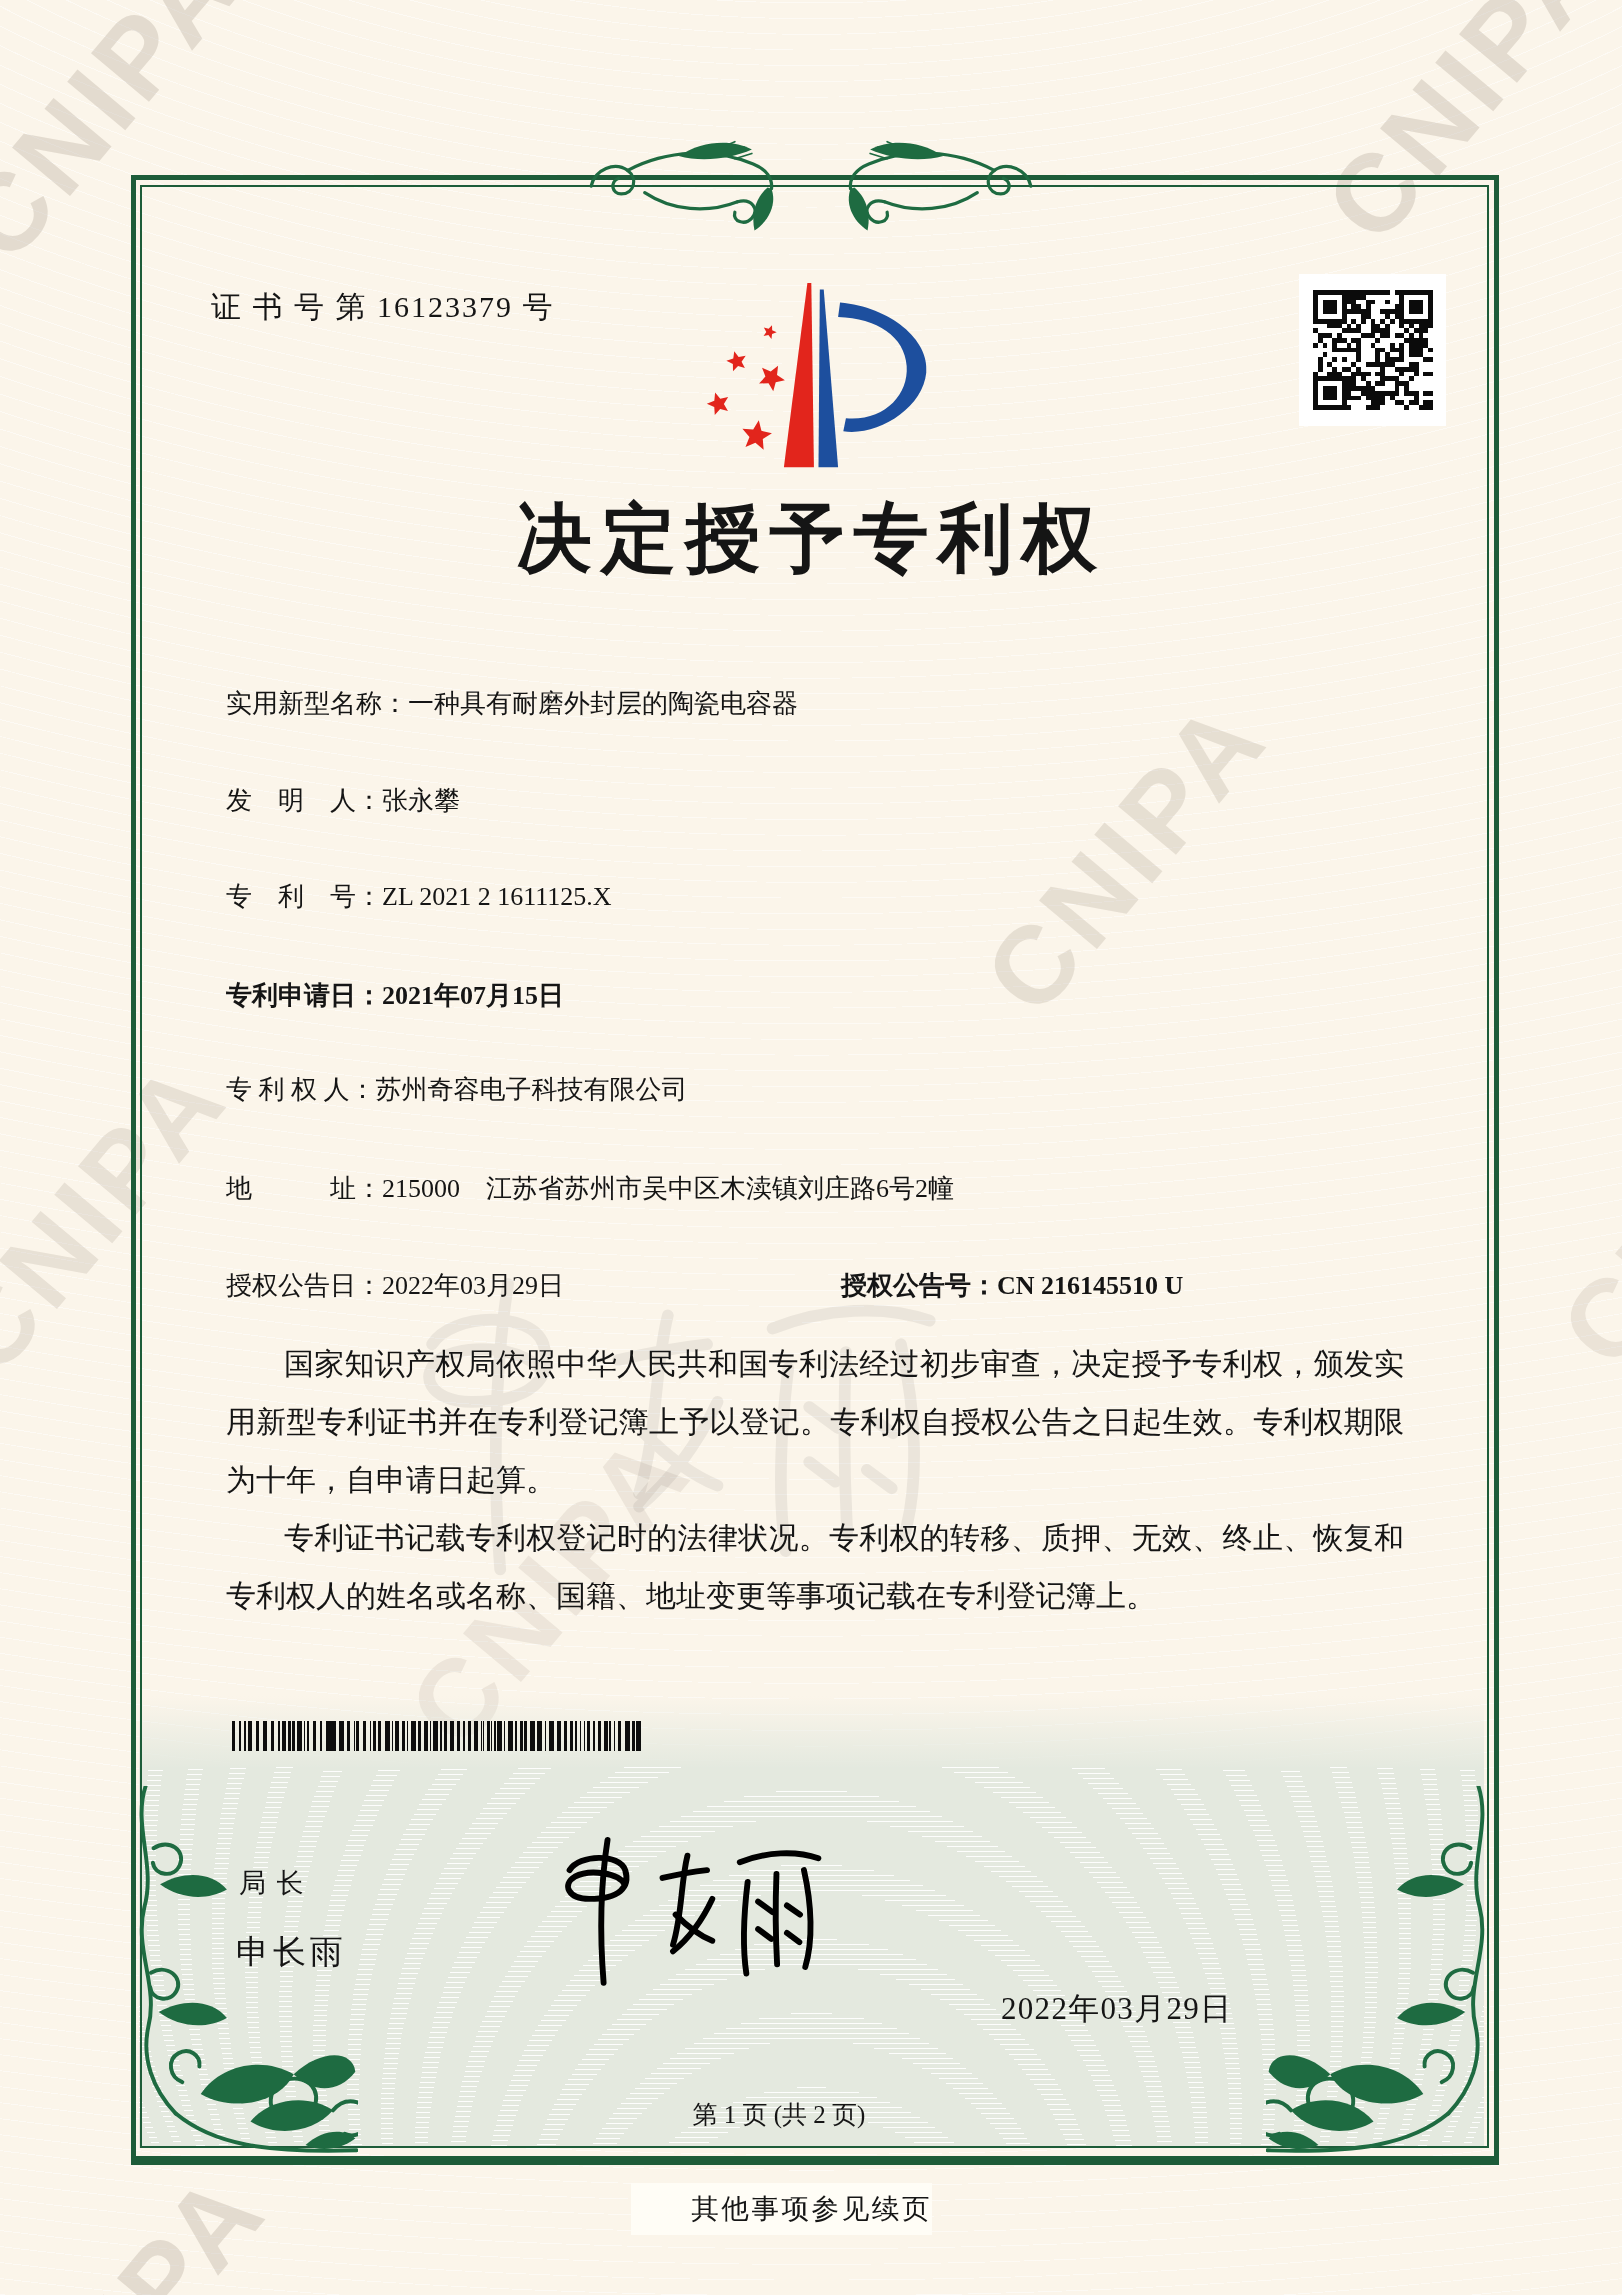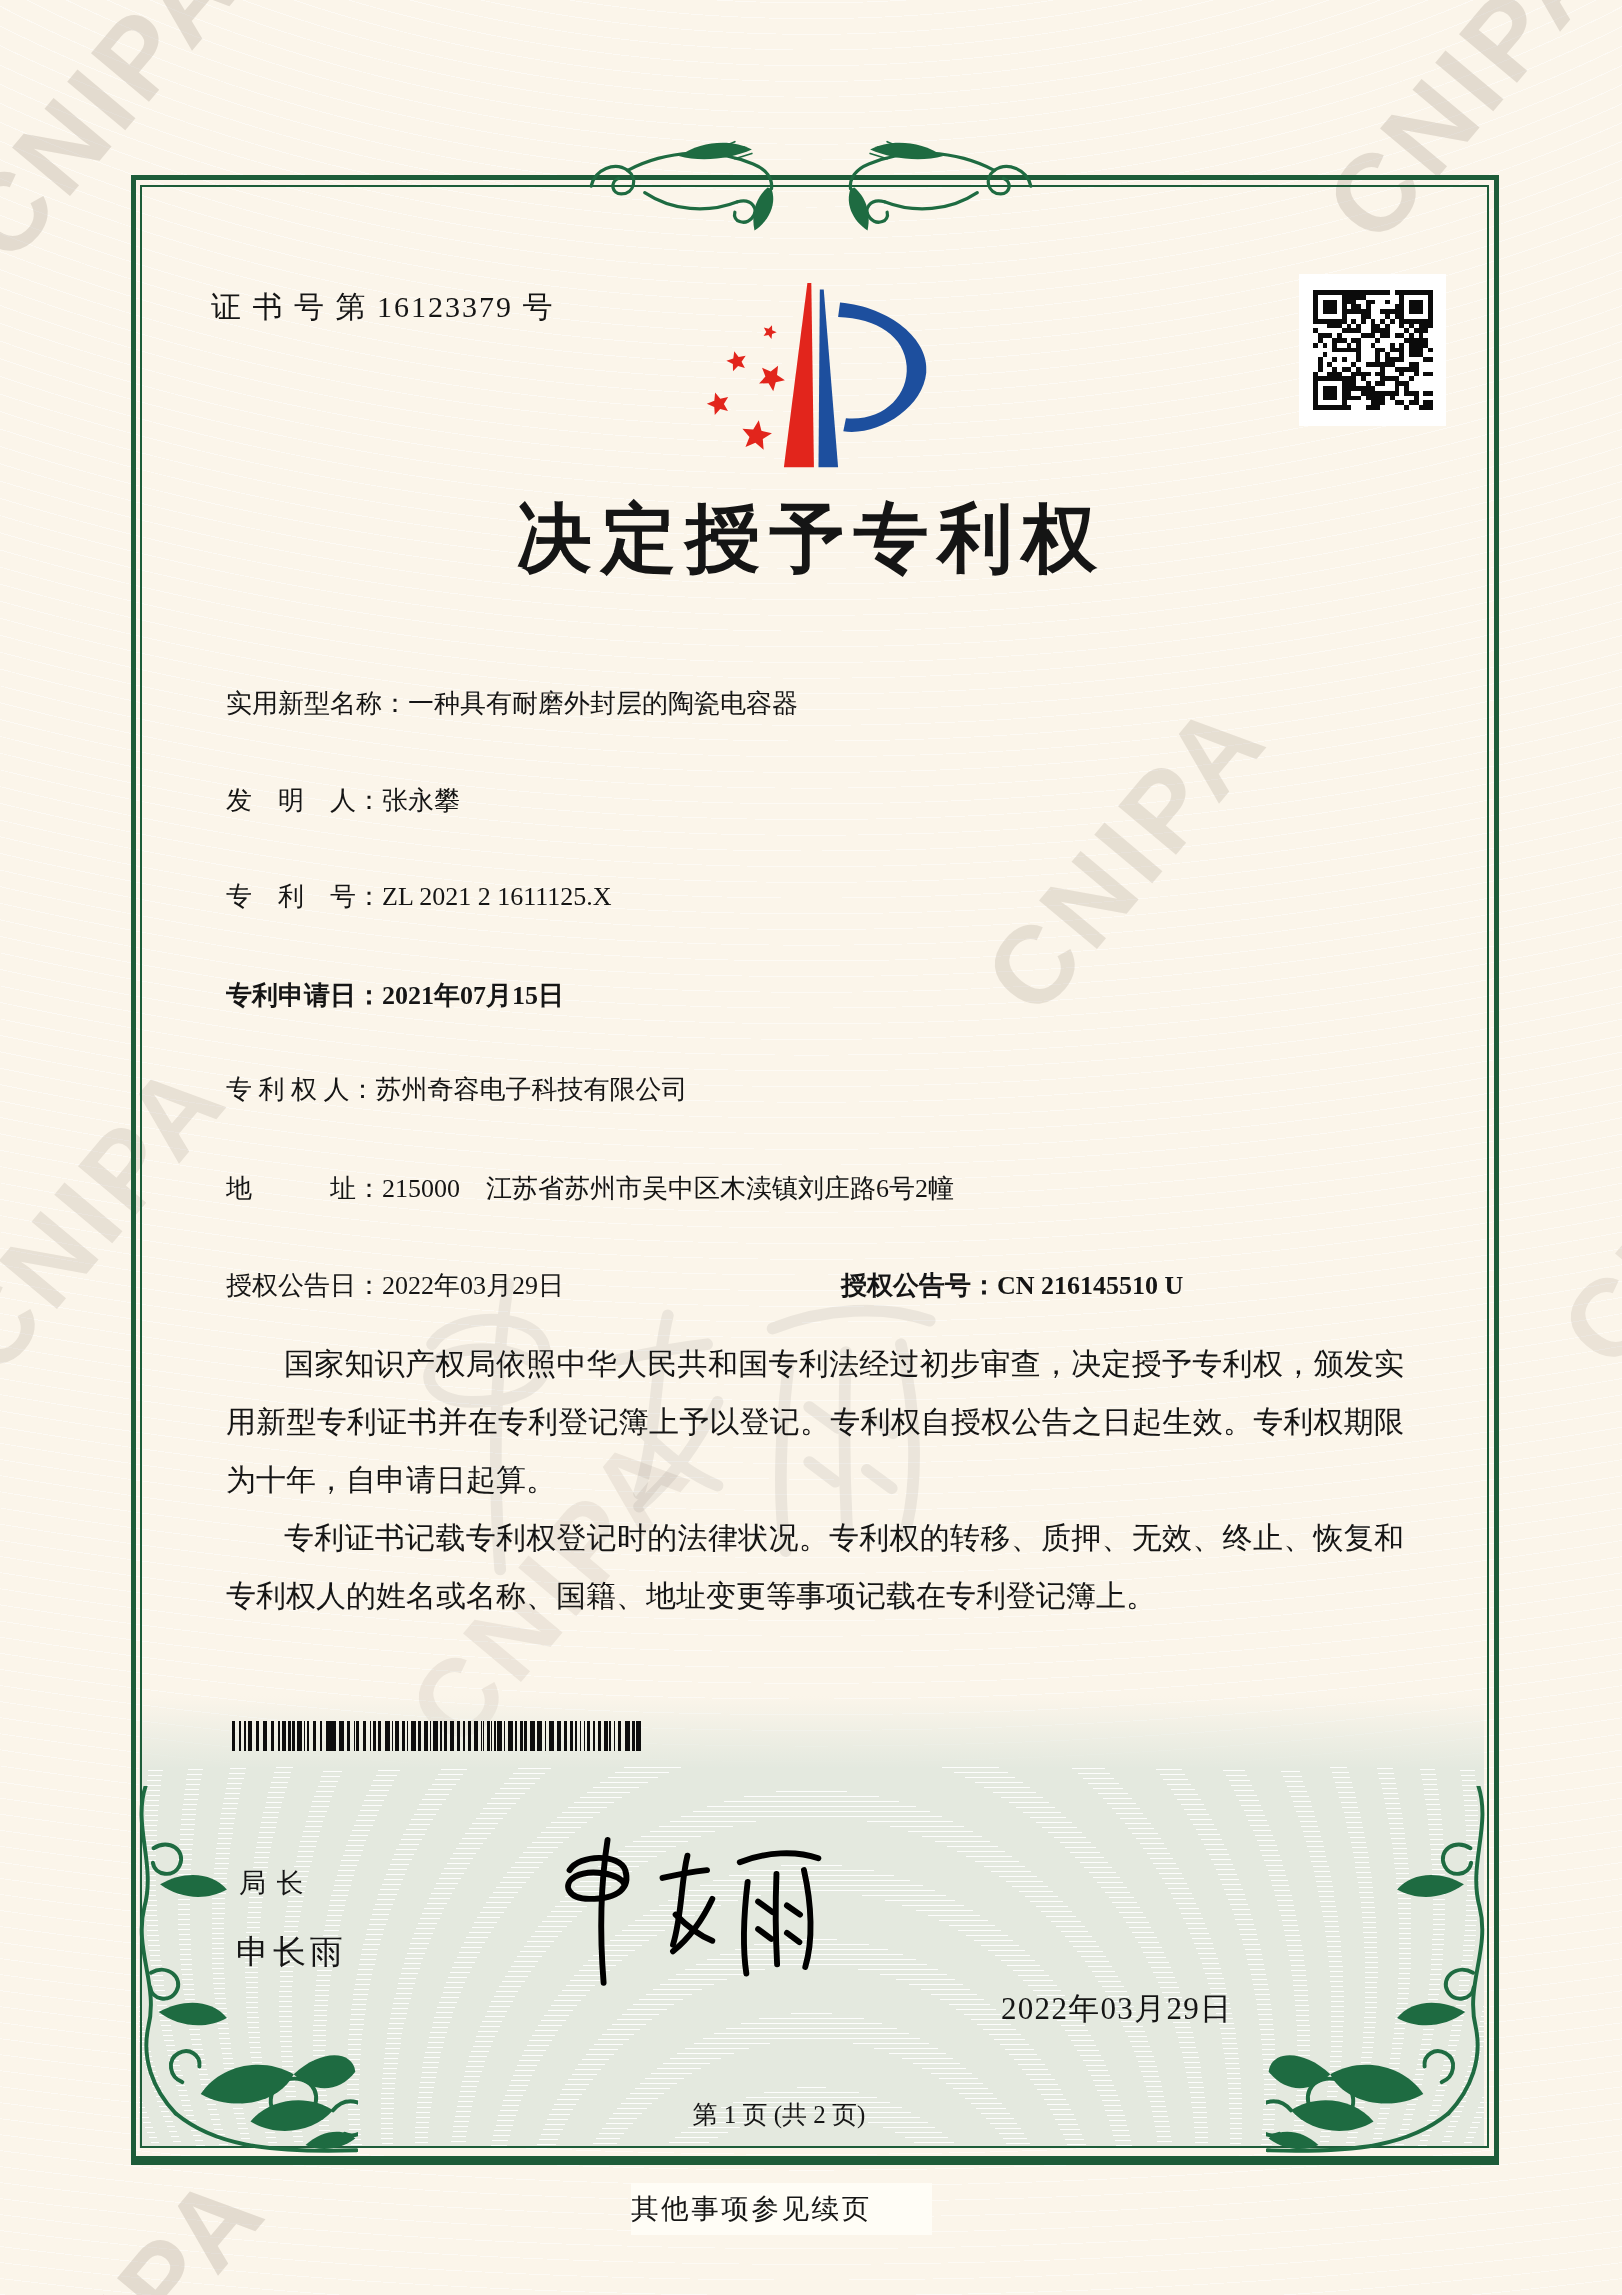--- a/index.html
+++ b/index.html
@@ -92,21 +92,21 @@
   .issue-date{
     position:absolute;left:1001px;top:1988px;z-index:5;
     font-size:31px;letter-spacing:1.3px;
   }
   .page-indicator{
     position:absolute;left:648px;top:2098px;width:262px;z-index:5;
     text-align:center;font-size:25px;
   }
   .footer-strip{
     position:absolute;left:631px;top:2183px;width:301px;height:52px;z-index:5;
-    background:#fffdf6;text-align:left;
+    background:#fffdf6;text-align:right;
   }
   .footer-note{font-size:27.5px;line-height:52px;letter-spacing:2.6px;}
   .qr-patch{
     position:absolute;left:1299px;top:274px;width:147px;height:152px;z-index:5;
     background:#ffffff;display:flex;align-items:center;justify-content:center;
   }
   .logo{position:absolute;left:694px;top:268px;z-index:5;}
 </style>
 </head>
 <body>

